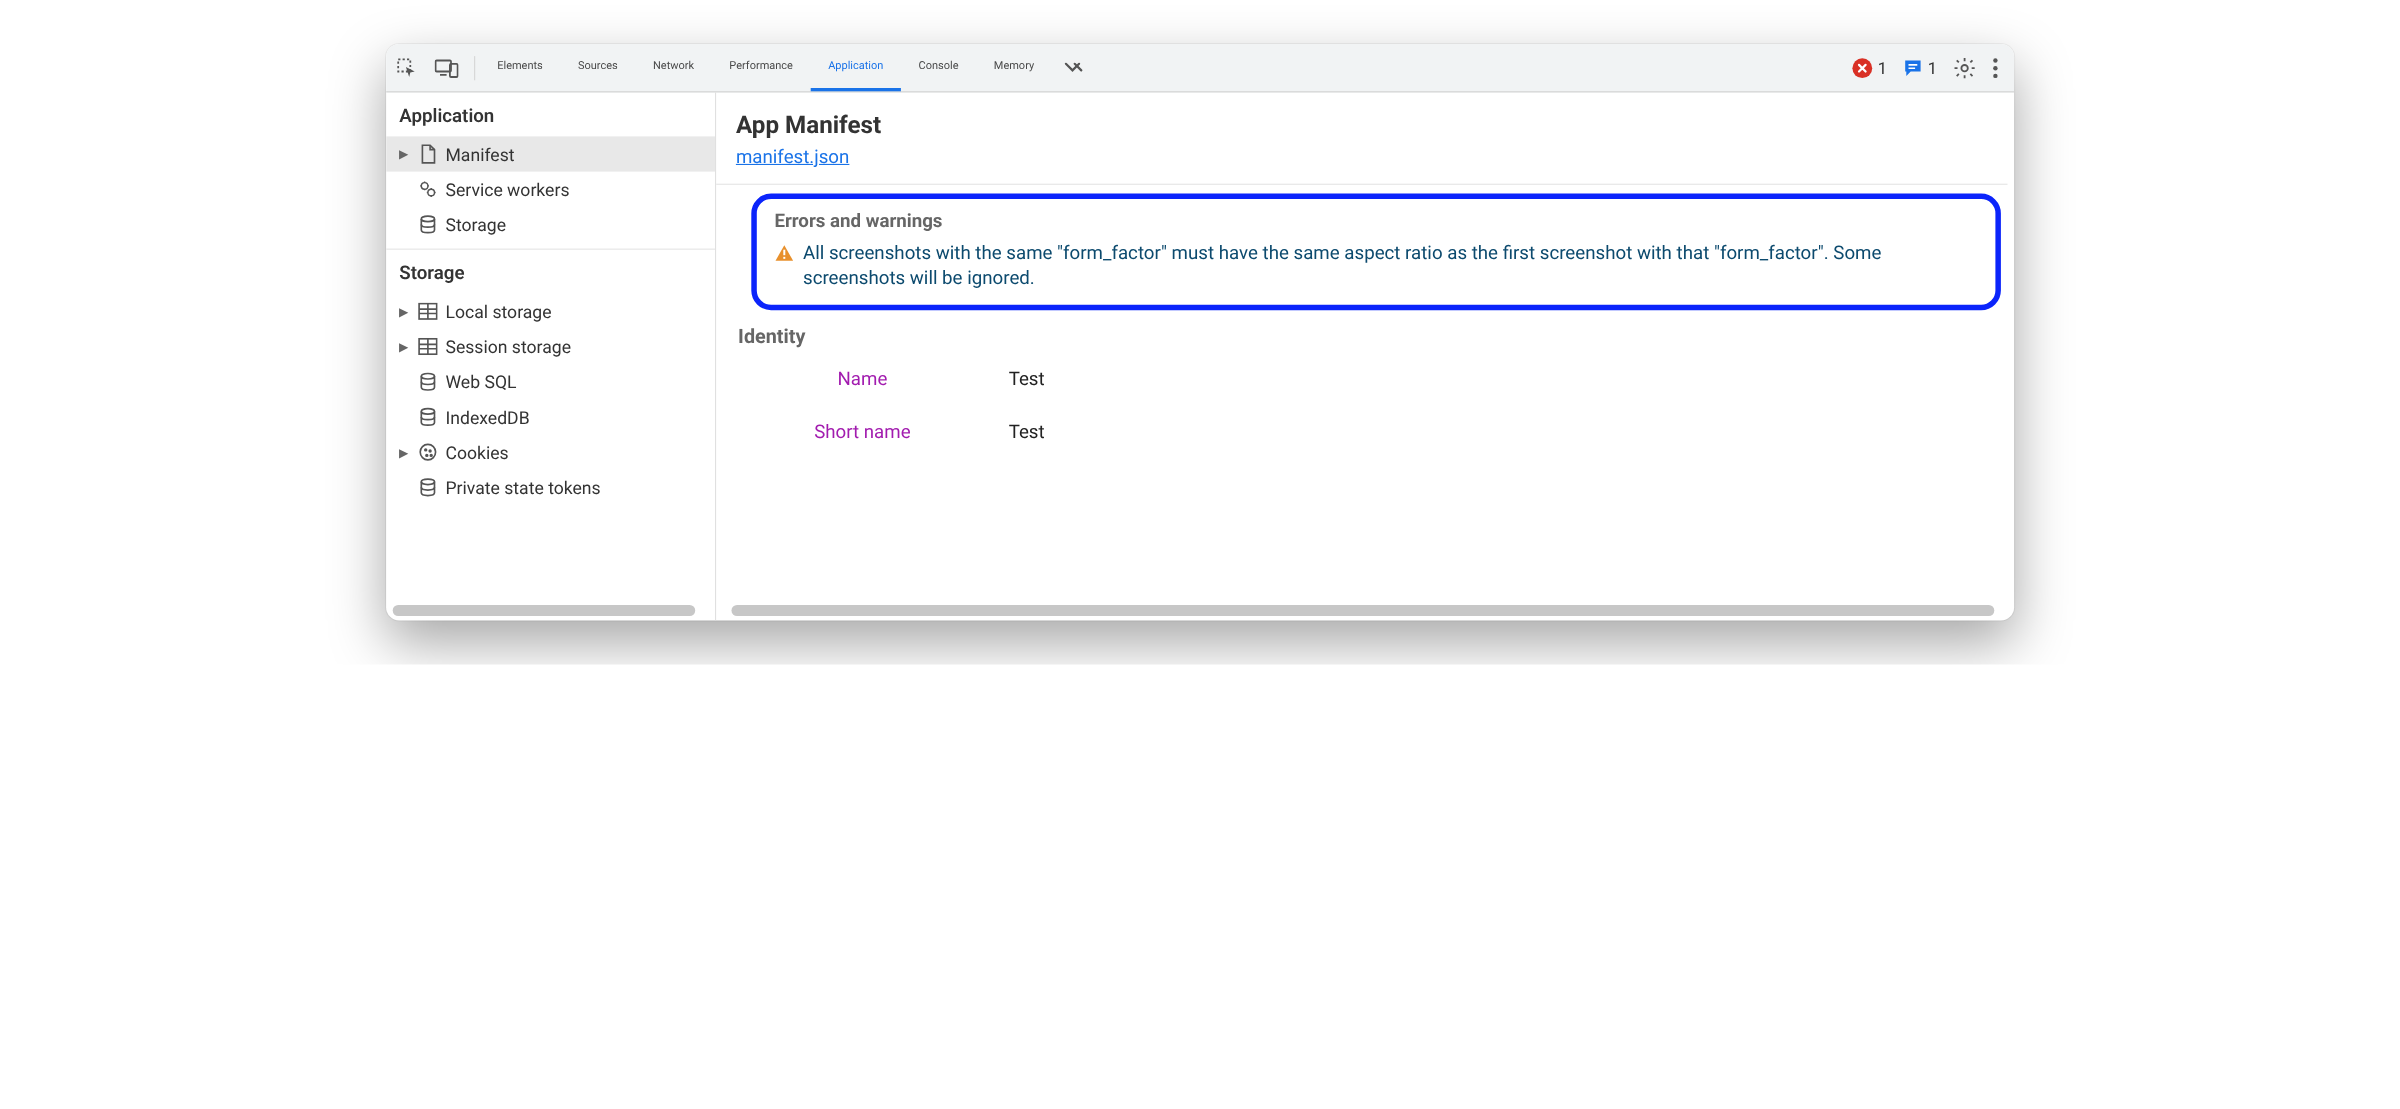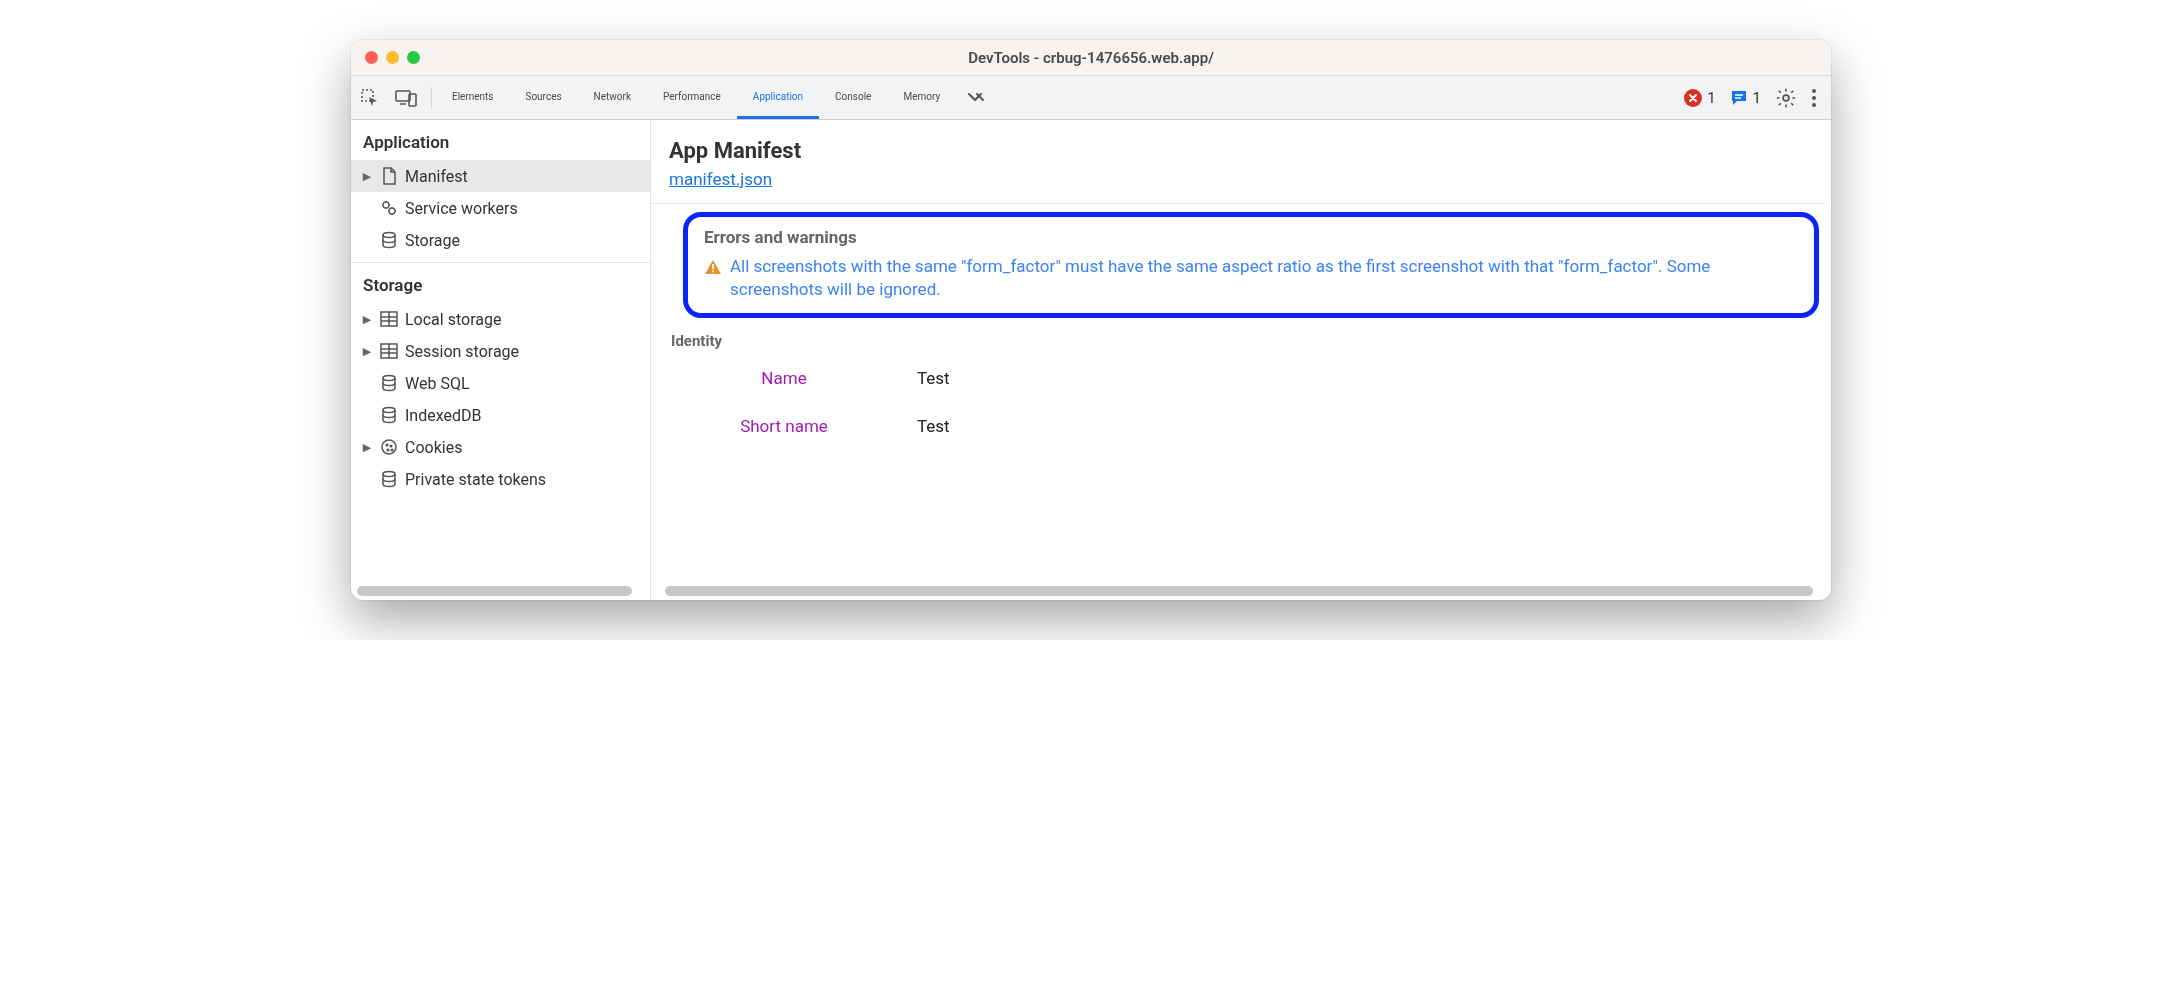--- a/index.html
+++ b/index.html
@@ -178,24 +178,24 @@
   .panel-divider { border-top: 1px solid #e4e4e4; margin: 0 0 0 -16px; }
   .callout {
     border: 5px solid #0b24fb;
     border-radius: 18px;
     padding: 10px 16px 12px 16px;
     margin: 8px 6px 14px 16px;
   }
   .callout h3 {
     font-size: 17px; font-weight: 700; color: #666; margin-bottom: 8px;
   }
-  .warn-row { display:flex; align-items:flex-start; gap:8px; font-size:17px; color:#3b82f6; line-height:1.35; }
+  .warn-row { display:flex; align-items:flex-start; gap:8px; font-size:17px; color:#0c4a6e; line-height:1.35; }
   .warn-row .warn-ico { flex: 0 0 18px; margin-top: 3px; }
   .section-h {
-    font-size: 15px; font-weight: 700; color: #666;
+    font-size: 18px; font-weight: 700; color: #666;
     margin: 10px 0 18px 4px;
   }
   .kv-row {
     display: flex; align-items: center;
     margin: 0 0 28px 0;
   }
   .kv-key {
     width: 250px; text-align: center; color: #a21caf; font-size: 17px; padding-right: 16px;
   }
   .kv-val { font-size: 17px; color: #222; }
@@ -205,28 +205,20 @@
     position: absolute; left: 14px; right: 18px; bottom: 4px; height: 10px;
     background: #c7c7c7; border-radius: 5px;
   }
   .gear svg, .kebab svg { display:block; }
 </style>
 </head>
 <body>
 
 <div class="window">
 
-  <div class="titlebar">
-    <div class="traffic-lights">
-      <div class="dot red"></div>
-      <div class="dot yellow"></div>
-      <div class="dot green"></div>
-    </div>
-    <div class="window-title">DevTools - crbug-1476656.web.app/</div>
-  </div>
 
   <div class="toolbar">
     <div class="tb-left">
       <span class="tb-icon">
         <svg width="20" height="20" viewBox="0 0 20 20" fill="none" stroke="#555" stroke-width="1.6">
           <rect x="2" y="2" width="11" height="11" stroke-dasharray="2 2"></rect>
           <path d="M9 9 L17 13 L13 14 L12 18 Z" fill="#555" stroke="none"></path>
         </svg>
       </span>
       <span class="tb-icon">

